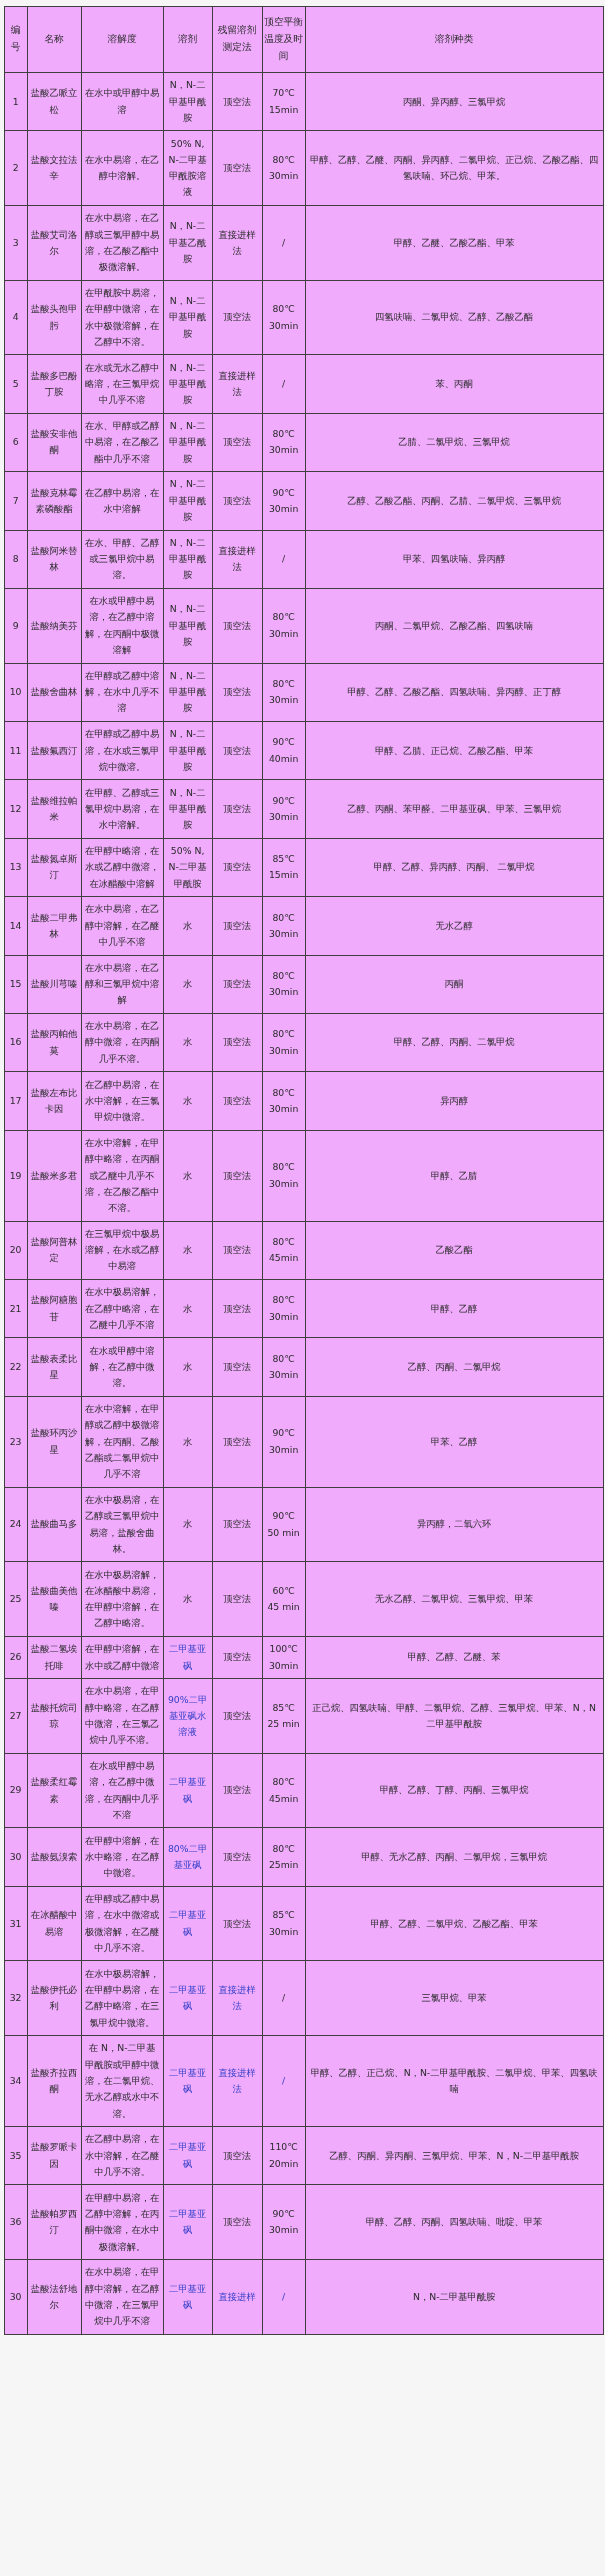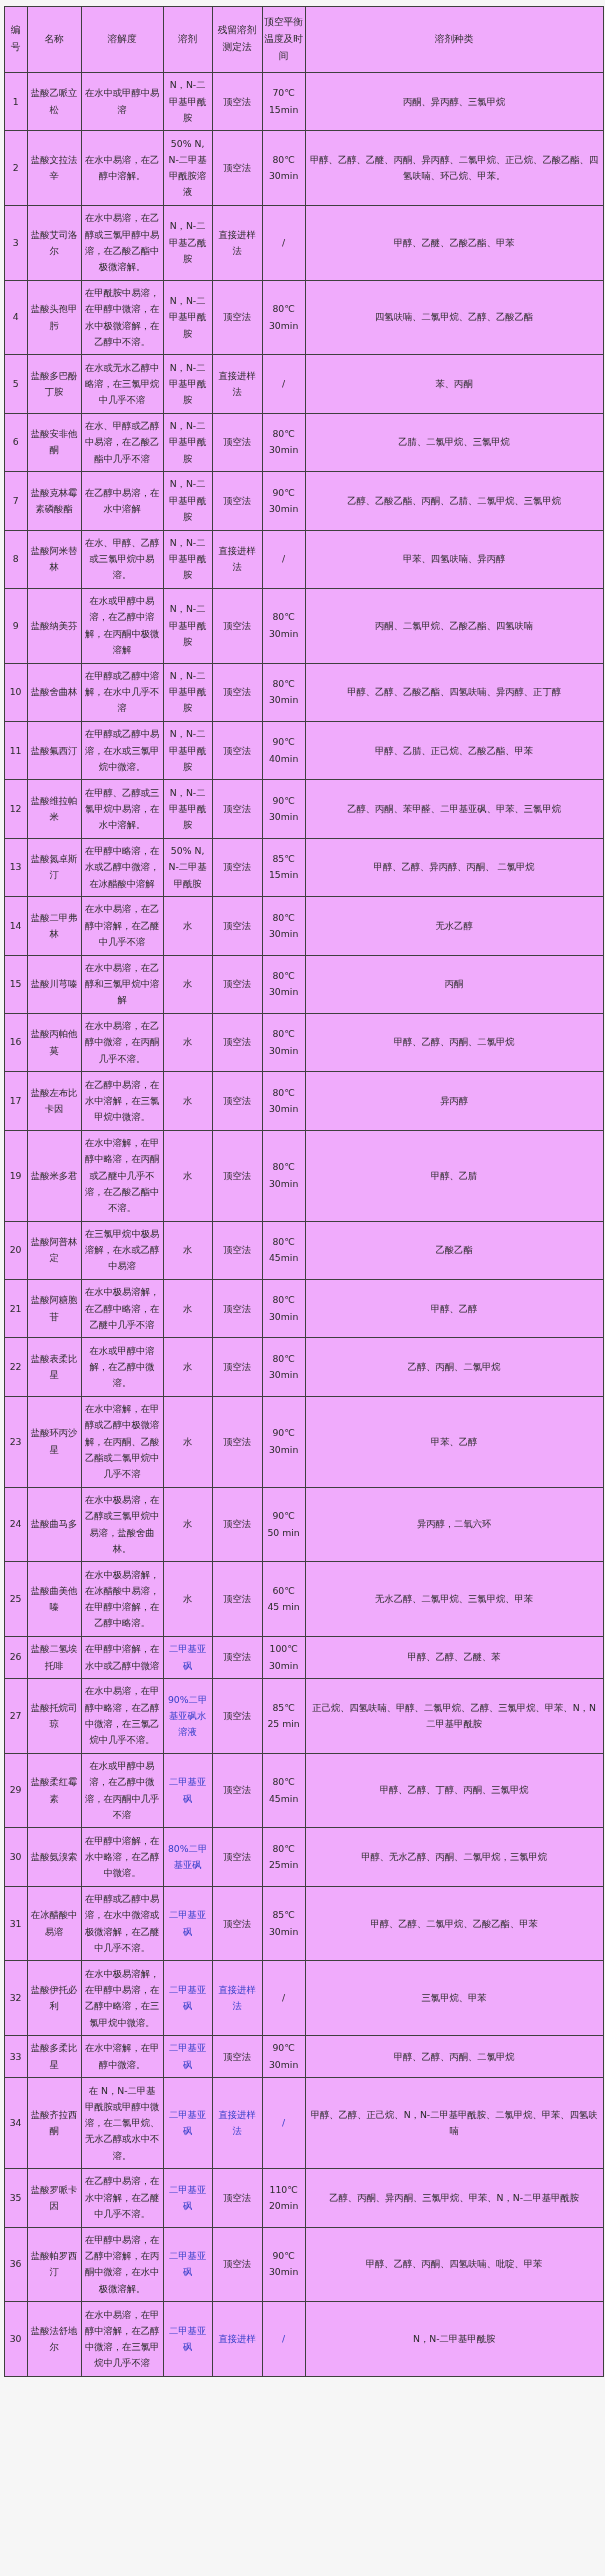--- a/index.html
+++ b/index.html
@@ -422,32 +422,20 @@
     <td>在水中极易溶解，在甲醇中易溶，在乙醇中略溶，在三氯甲烷中微溶。</td>
     <td class="blue">二甲基亚砜</td>
     <td class="blue">直接进样法</td>
     <td>
       <div class="temp-line">/</div>
       <div class="temp-line"></div>
     </td>
     <td>三氯甲烷、甲苯</td>
   </tr>
         <tr>
-    <td>33</td>
-    <td>盐酸多柔比星</td>
-    <td>在水中溶解，在甲醇中微溶。</td>
-    <td class="blue">二甲基亚砜</td>
-    <td>顶空法</td>
-    <td>
-      <div class="temp-line">90℃</div>
-      <div class="temp-line">30min</div>
-    </td>
-    <td>甲醇、乙醇、丙酮、二氯甲烷</td>
-  </tr>
-        <tr>
     <td>34</td>
     <td>盐酸齐拉西酮</td>
     <td>在 N，N-二甲基甲酰胺或甲醇中微溶，在二氯甲烷、无水乙醇或水中不溶。</td>
     <td class="blue">二甲基亚砜</td>
     <td class="blue">直接进样法</td>
     <td class="blue">
       <div class="temp-line">/</div>
       <div class="temp-line"></div>
     </td>
     <td>甲醇、乙醇、正己烷、N，N-二甲基甲酰胺、二氯甲烷、甲苯、四氢呋喃</td>

